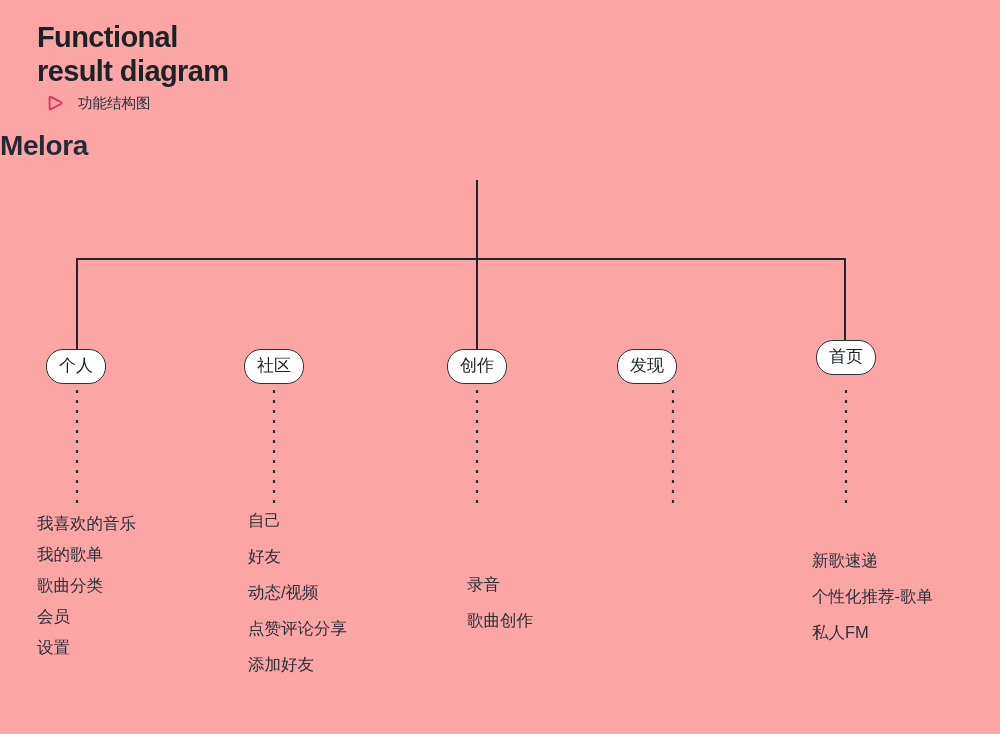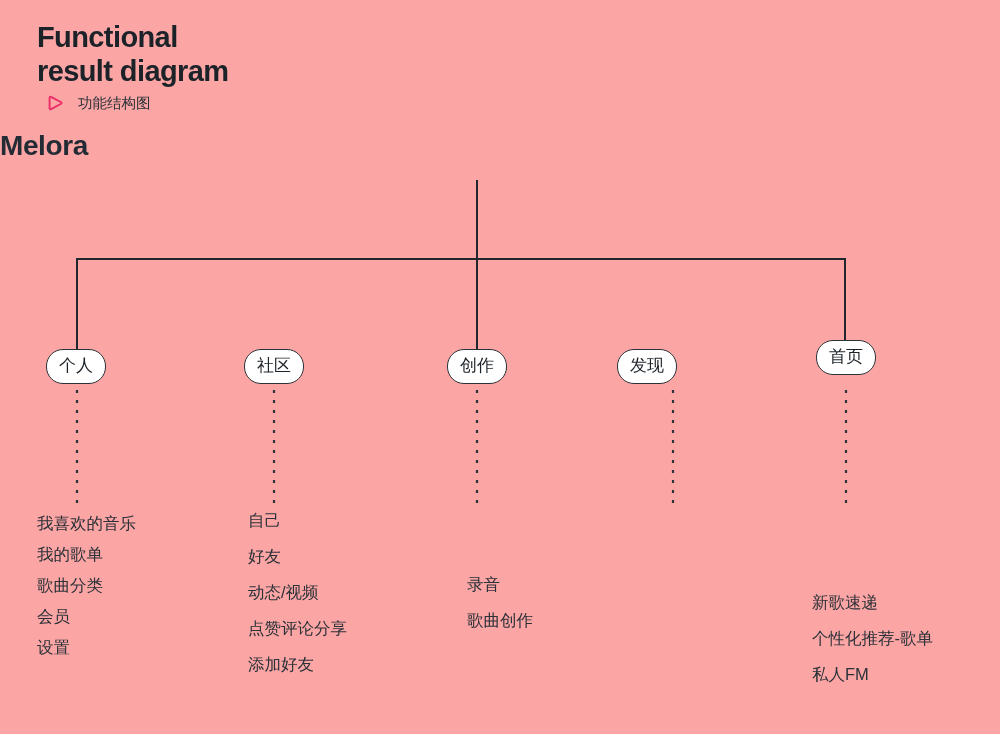--- a/index.html
+++ b/index.html
@@ -165,19 +165,19 @@
     <div class="leaf-item">点赞评论分享</div>
     <div class="leaf-item">添加好友</div>
   </div>
 
   <div class="leaf-col" style="left:467px; top:556px;margin-top:17px;">
     <div class="leaf-item">录音</div>
     <div class="leaf-item">歌曲创作</div>
   </div>
 
 
-  <div class="leaf-col" style="left:812px; top:591px;">
+  <div class="leaf-col" style="left:812px; top:549px;">
     <div class="leaf-item">新歌速递</div>
     <div class="leaf-item">个性化推荐-歌单</div>
     <div class="leaf-item">私人FM</div>
   </div>
 
 </div>
 
 </body></html>

